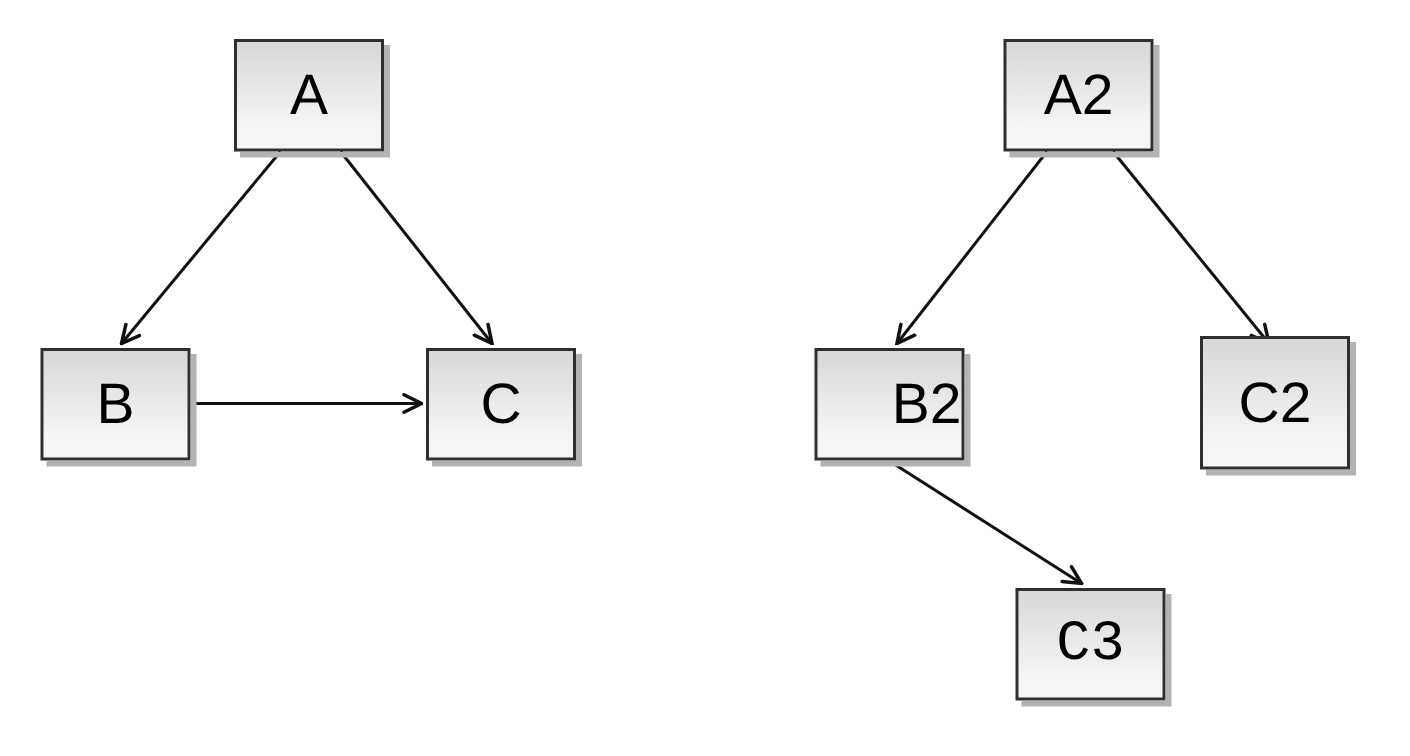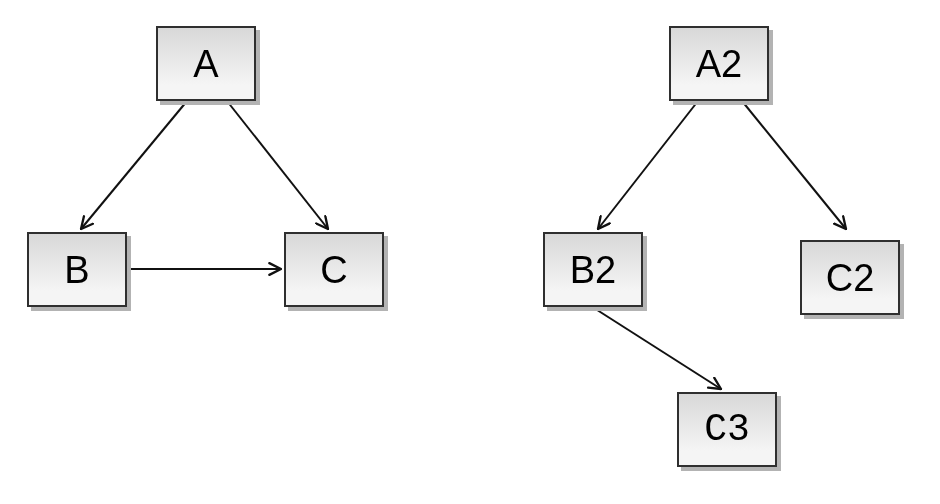--- a/index.html
+++ b/index.html
@@ -56,22 +56,22 @@
     </div>
     <div class="node" style="left: 27px; top: 232px; width: 100px; height: 75px;">
       <span class="node-label" style="color: rgb(0, 0, 0);">B</span>
     </div>
     <div class="node" style="left: 284px; top: 232px; width: 100px; height: 75px;">
       <span class="node-label" style="color: rgb(0, 0, 0);">C</span>
     </div>
     <div class="node" style="left: 669px; top: 26px; width: 100px; height: 75px;">
       <span class="node-label" style="color: rgb(0, 0, 0);">A2</span>
     </div>
-    <div class="node" style="left: 543px; top: 232px; width: 100px; height: 75px;">
+    <div class="node" style="left: 543px; top: 232px; width: 100px; height: 75px; justify-content: flex-end;">
       <span class="node-label" style="color: rgb(0, 0, 0);">B2</span>
     </div>
-    <div class="node" style="left: 800px; top: 240px; width: 100px; height: 75px;">
+    <div class="node" style="left: 800px; top: 224px; width: 100px; height: 89px;">
       <span class="node-label" style="color: rgb(0, 0, 0);">C2</span>
     </div>
     <div class="node" style="left: 677px; top: 392px; width: 100px; height: 75px; font-family: Liberation Mono, monospace;">
       <span class="node-label" style="color: rgb(0, 0, 0);">C3</span>
     </div>
   </div>
 
 </body></html>

